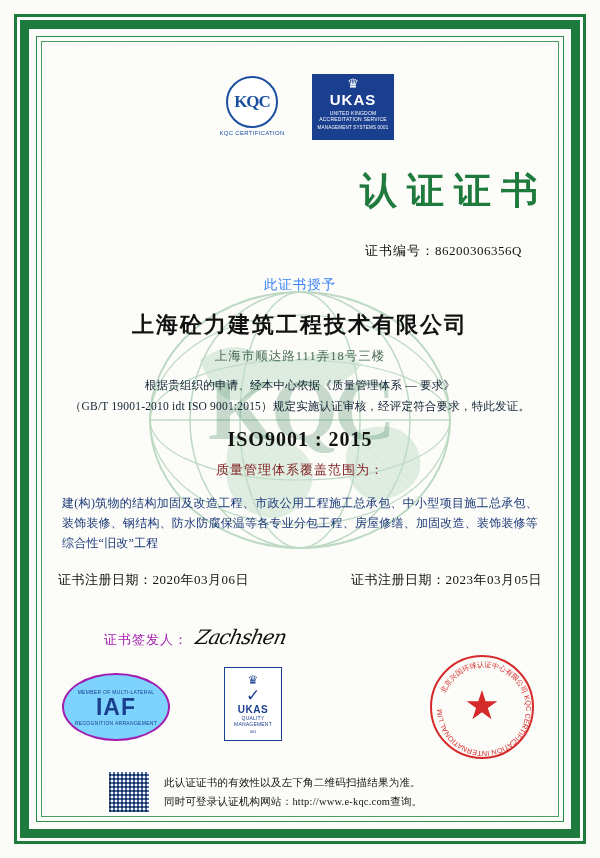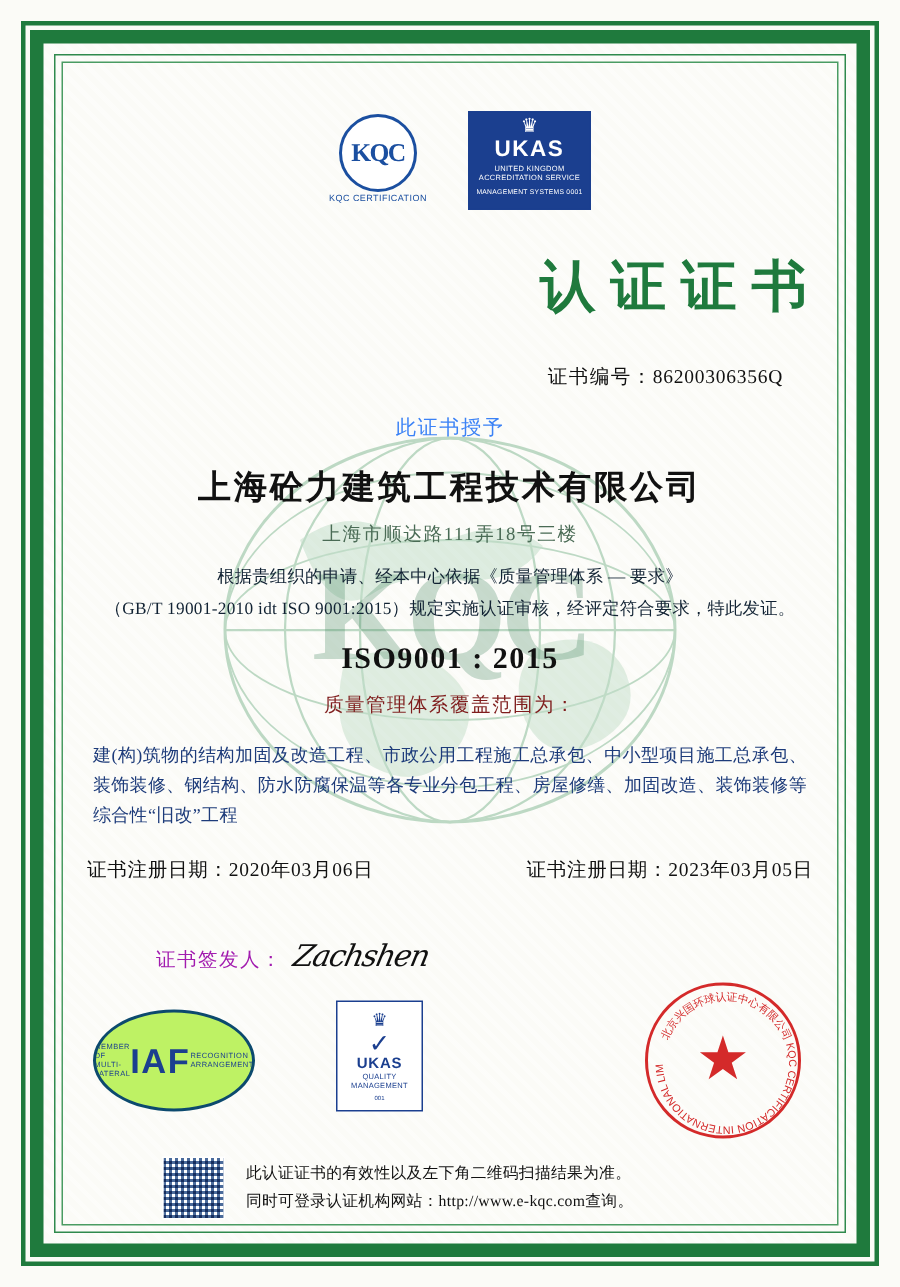--- a/index.html
+++ b/index.html
@@ -303,26 +303,26 @@
     height: 108px;
     margin-top: 6px;
   }
   .iaf {
     position: absolute;
     left: 10px;
     top: 18px;
     width: 104px;
     height: 64px;
     border-radius: 50%;
-    border: 2px solid #0c4a6e;
-    background: #bef264;
+    border: 2px solid #a21caf;
+    background: #7dd3fc;
     display: flex;
     align-items: center;
     justify-content: center;
-    flex-direction: row;
+    flex-direction: column;
     overflow: hidden;
   }
   .iaf .iaf-top {
     font-family: "Liberation Sans", sans-serif;
     font-size: 5px;
     color: #1b3f8f;
     letter-spacing: 0.3px;
   }
   .iaf .iaf-main {
     font-family: "Liberation Sans", sans-serif;

